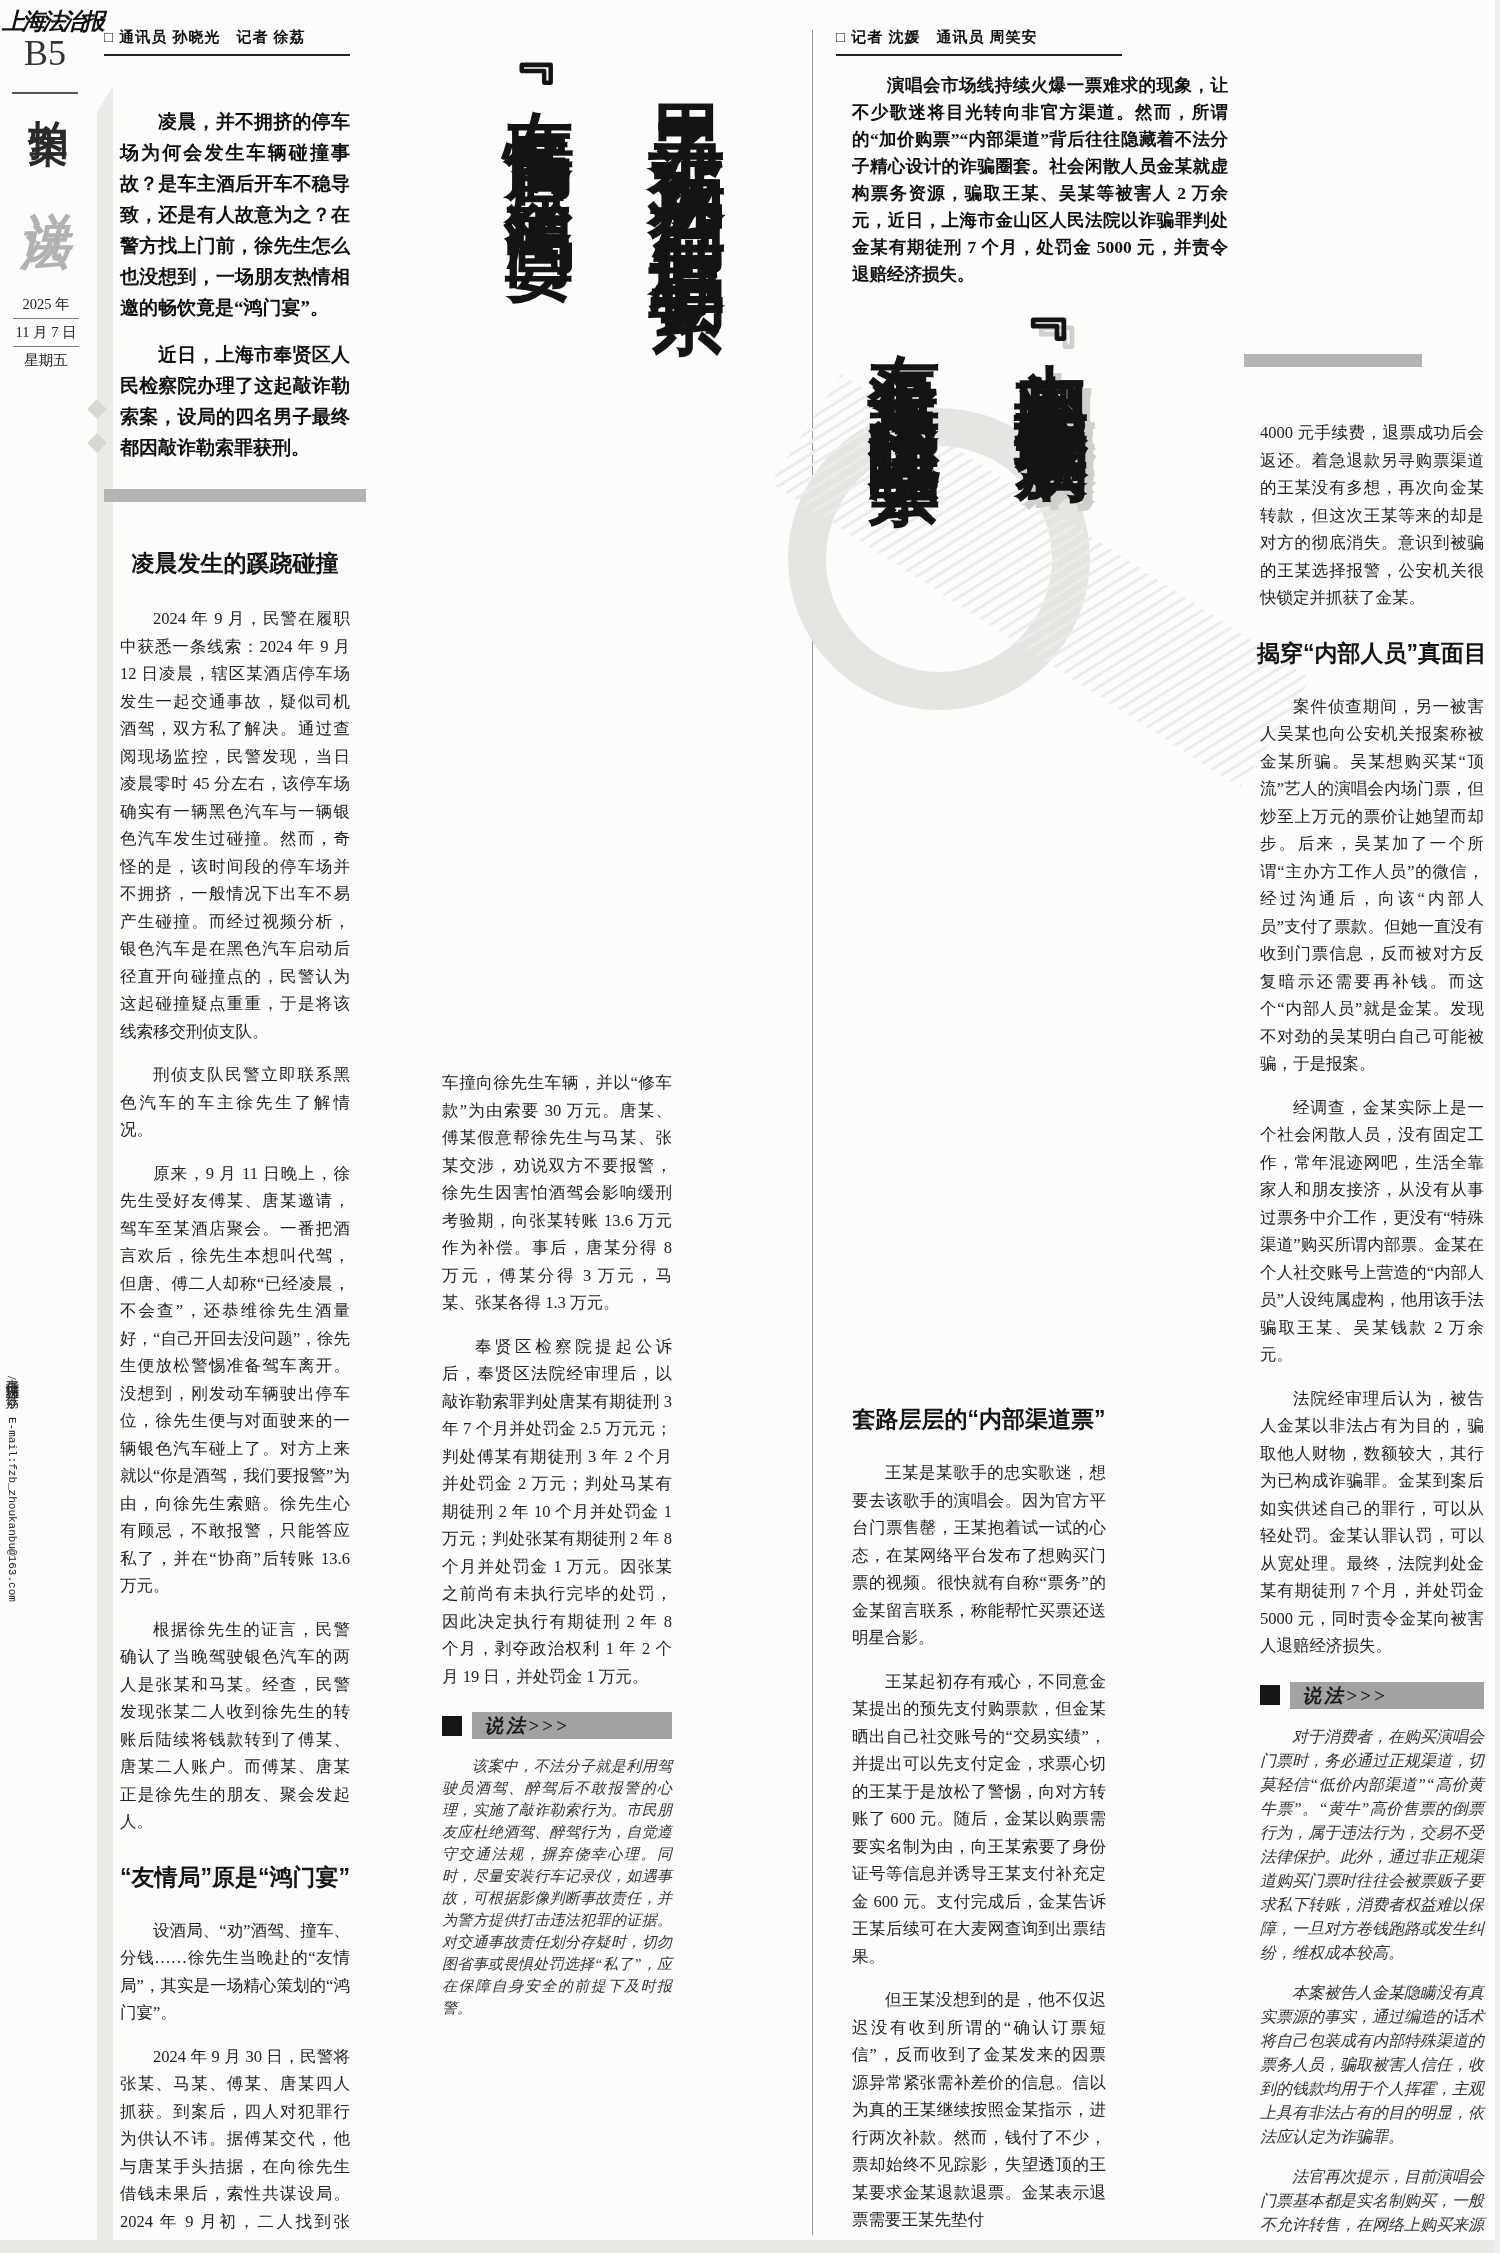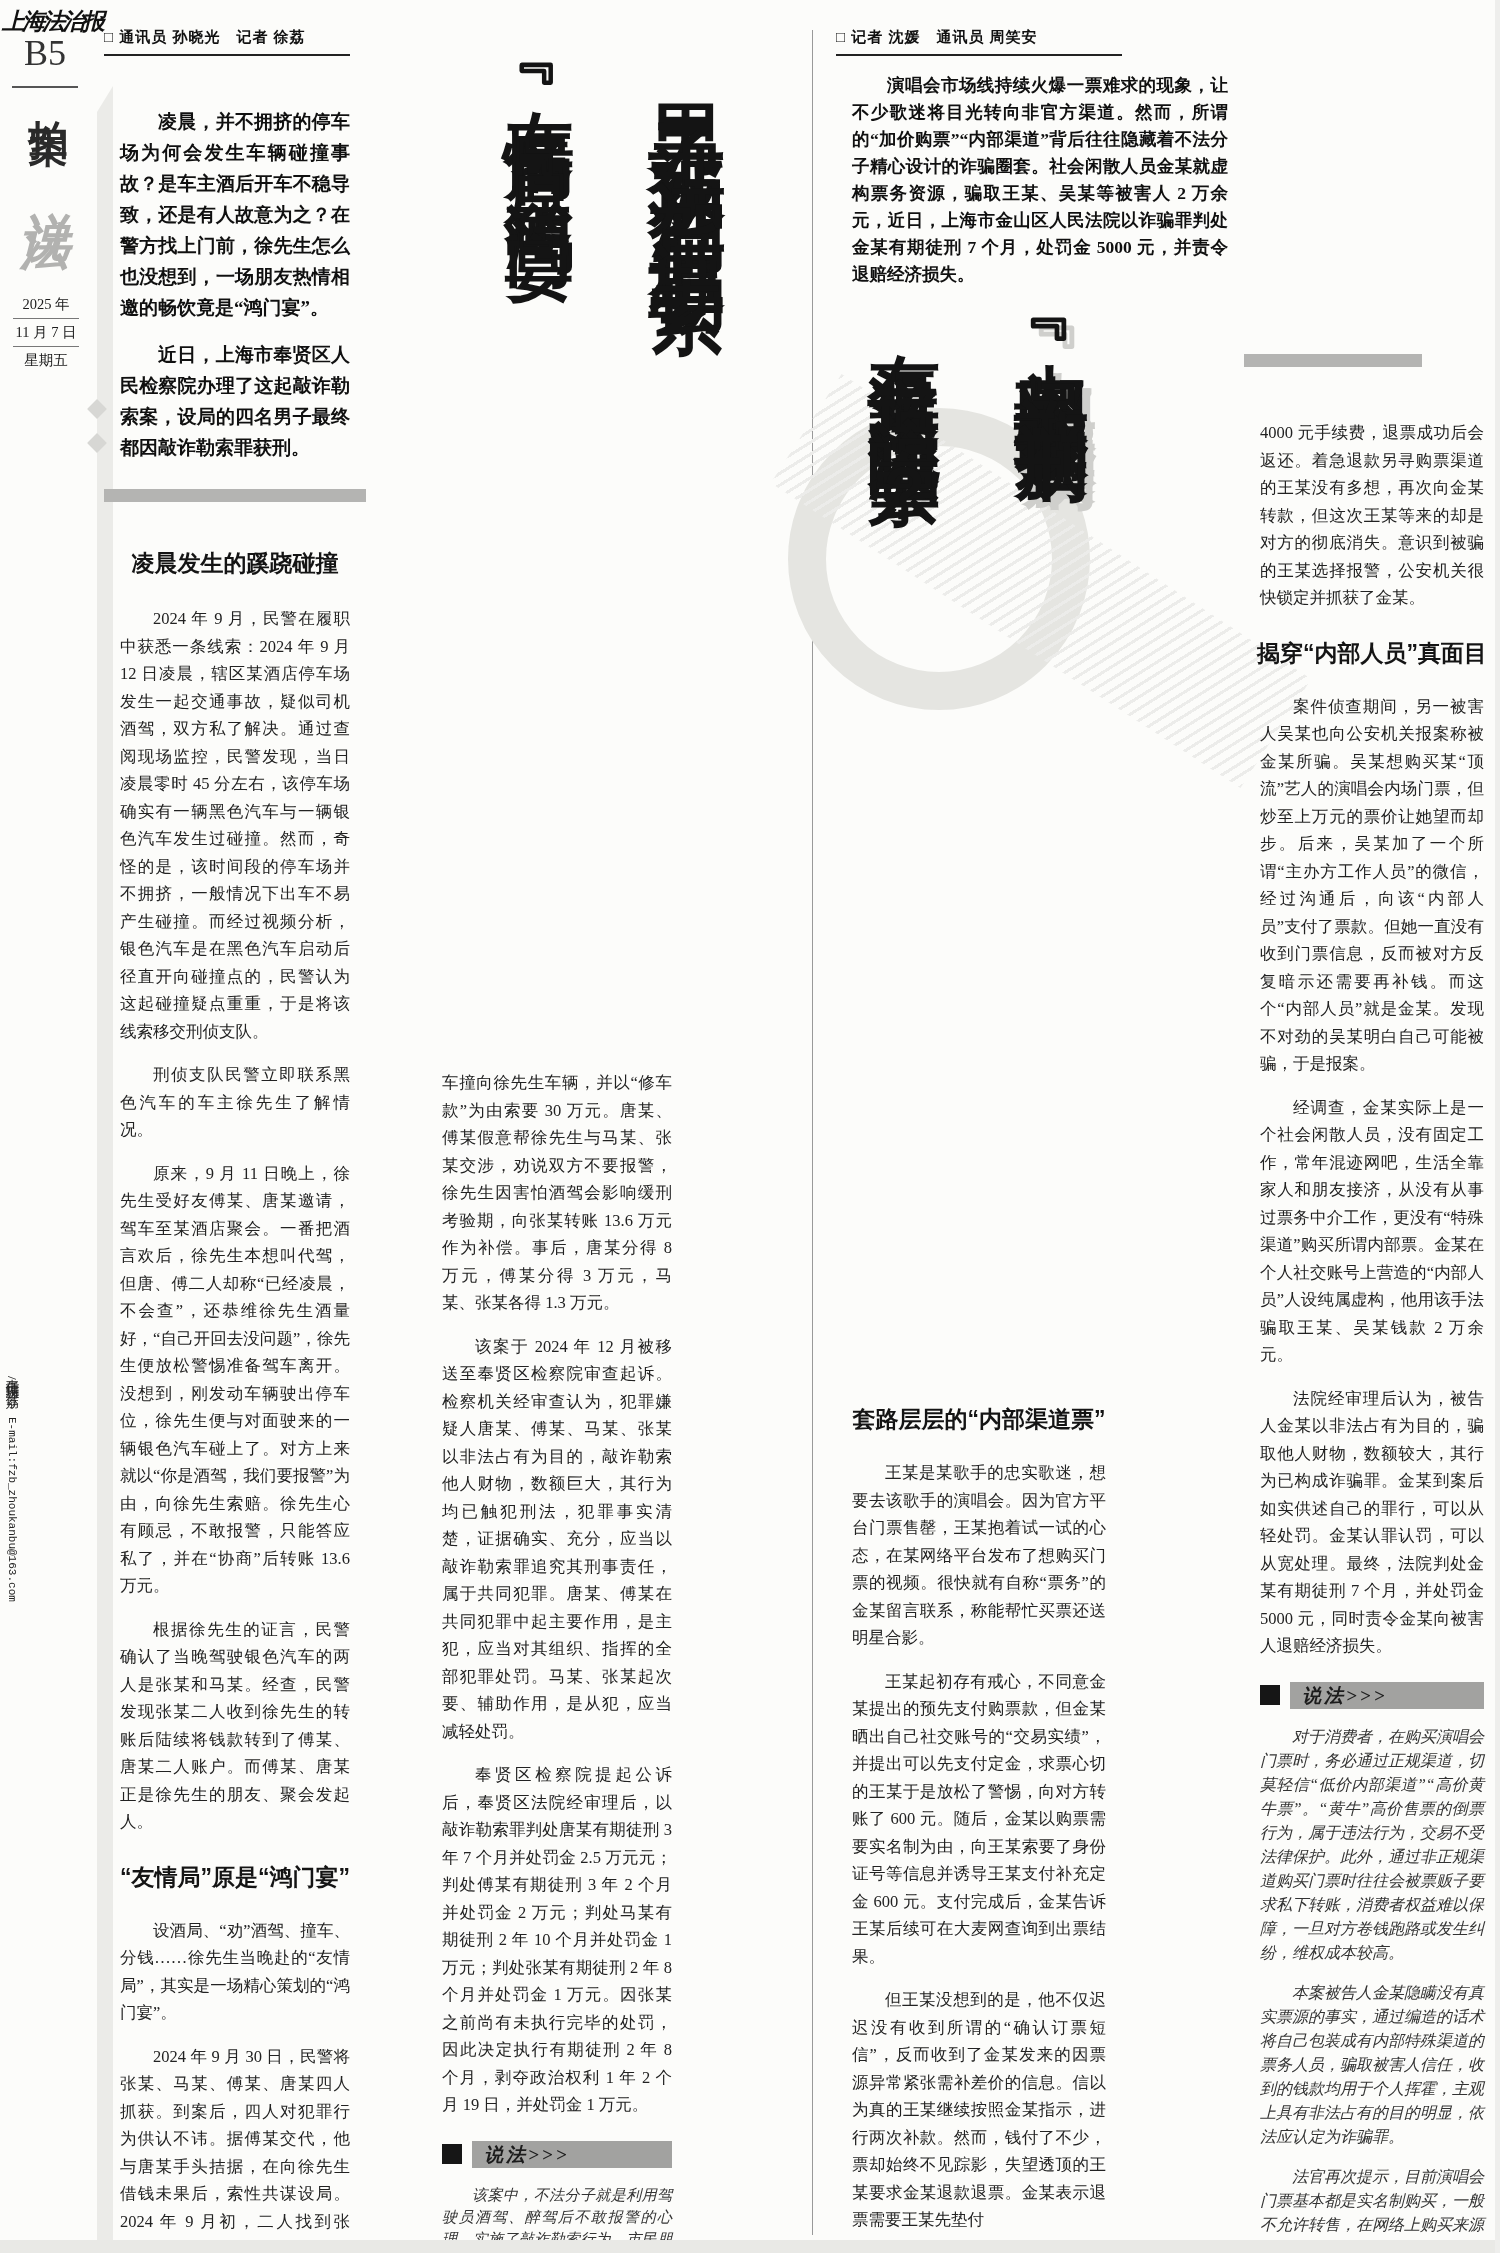--- a/index.html
+++ b/index.html
@@ -4,21 +4,21 @@
 <style>
   html,body{margin:0;padding:0;background:#ffffff;}
   .page{position:relative;width:1500px;height:2253px;background:#fcfcfa;overflow:hidden;
         font-family:"Liberation Serif",serif;color:#1e1e1e;}
 
   
   .sidebar{position:absolute;left:0;top:0;width:95px;height:2253px;}
   .masthead{position:absolute;top:6px;left:2px;width:92px;font-size:23px;font-weight:bold;
             font-style:italic;letter-spacing:-3px;white-space:nowrap;color:#111;}
   .pageno{position:absolute;top:32px;left:12px;width:66px;text-align:center;font-size:36px;
-          color:#333;border-bottom:2px solid #555;padding-bottom:12px;}
+          color:#333;border-bottom:2px solid #555;padding-bottom:18px;}
   .col-word1{position:absolute;top:88px;left:22px;writing-mode:vertical-rl;
              font-family:"Liberation Sans",sans-serif;font-weight:bold;font-size:40px;
              letter-spacing:3px;color:#2a2a2a;}
   .col-word2{position:absolute;top:172px;left:12px;writing-mode:vertical-rl;font-size:50px;
              font-style:italic;font-weight:bold;color:#b2b2b0;letter-spacing:8px;}
   .dates{position:absolute;top:295px;left:5px;width:82px;text-align:center;font-size:14.5px;color:#1a1a1a;}
   .dates .rule{border-top:1.5px solid #777;margin:4px 8px;}
   .side-footer{position:absolute;left:3px;top:1368px;writing-mode:vertical-rl;
                font-size:13.5px;color:#222;letter-spacing:2px;}
   .side-footer .email{padding-top:26px;font-size:11px;font-family:"Liberation Mono",monospace;letter-spacing:0;}
@@ -132,21 +132,20 @@
       <div>
           <p class="para">设酒局、“劝”酒驾、撞车、分钱……徐先生当晚赴的“友情局”，其实是一场精心策划的“鸿门宴”。</p>
           <p class="para">2024 年 9 月 30 日，民警将张某、马某、傅某、唐某四人抓获。到案后，四人对犯罪行为供认不讳。据傅某交代，他与唐某手头拮据，在向徐先生借钱未果后，索性共谋设局。2024 年 9 月初，二人找到张某、马某商议决定，由傅某、唐某出面邀请徐先生喝酒并唆使他酒驾，接着由张某、马某驾驶车辆故意与徐先生发生交通事故，利用徐先生处于缓刑期间不敢报警的心理，实施敲诈勒索。</p>
           <p class="para">9 月 11 日晚，唐某按计划将徐先生约至 KTV 喝酒唱歌。其间，傅某通知马某、张某驾车等候于徐先生车辆附近。次日凌晨，徐先生酒后驾驶车辆驶离时，马某、张某故意驾</p>
         </div>
     </div>
 
     <div class="l-col2 body-text">
       <div class="cont">
           <p class="para">车撞向徐先生车辆，并以“修车款”为由索要 30 万元。唐某、傅某假意帮徐先生与马某、张某交涉，劝说双方不要报警，徐先生因害怕酒驾会影响缓刑考验期，向张某转账 13.6 万元作为补偿。事后，唐某分得 8 万元，傅某分得 3 万元，马某、张某各得 1.3 万元。</p>
-          <p class="para">该案于 2024 年 12 月被移送至奉贤区检察院审查起诉。检察机关经审查认为，犯罪嫌疑人唐某、傅某、马某、张某以非法占有为目的，敲诈勒索他人财物，数额巨大，其行为均已触犯刑法，犯罪事实清楚，证据确实、充分，应当以敲诈勒索罪追究其刑事责任，属于共同犯罪。唐某、傅某在共同犯罪中起主要作用，是主犯，应当对其组织、指挥的全部犯罪处罚。马某、张某起次要、辅助作用，是从犯，应当减轻处罚。</p>
           <p class="para">奉贤区检察院提起公诉后，奉贤区法院经审理后，以敲诈勒索罪判处唐某有期徒刑 3 年 7 个月并处罚金 2.5 万元元；判处傅某有期徒刑 3 年 2 个月并处罚金 2 万元；判处马某有期徒刑 2 年 10 个月并处罚金 1 万元；判处张某有期徒刑 2 年 8 个月并处罚金 1 万元。因张某之前尚有未执行完毕的处罚，因此决定执行有期徒刑 2 年 8 个月，剥夺政治权利 1 年 2 个月 19 日，并处罚金 1 万元。</p>
         </div>
       <div class="shuofa-box">
         <div class="shuofa-sq"></div>
         <div class="shuofa-bar">说法&gt;&gt;&gt;</div>
       </div>
       <div class="shuofa-text">
           <p class="para">该案中，不法分子就是利用驾驶员酒驾、醉驾后不敢报警的心理，实施了敲诈勒索行为。市民朋友应杜绝酒驾、醉驾行为，自觉遵守交通法规，摒弃侥幸心理。同时，尽量安装行车记录仪，如遇事故，可根据影像判断事故责任，并为警方提供打击违法犯罪的证据。对交通事故责任划分存疑时，切勿图省事或畏惧处罚选择“私了”，应在保障自身安全的前提下及时报警。</p>
         </div>
     </div>

